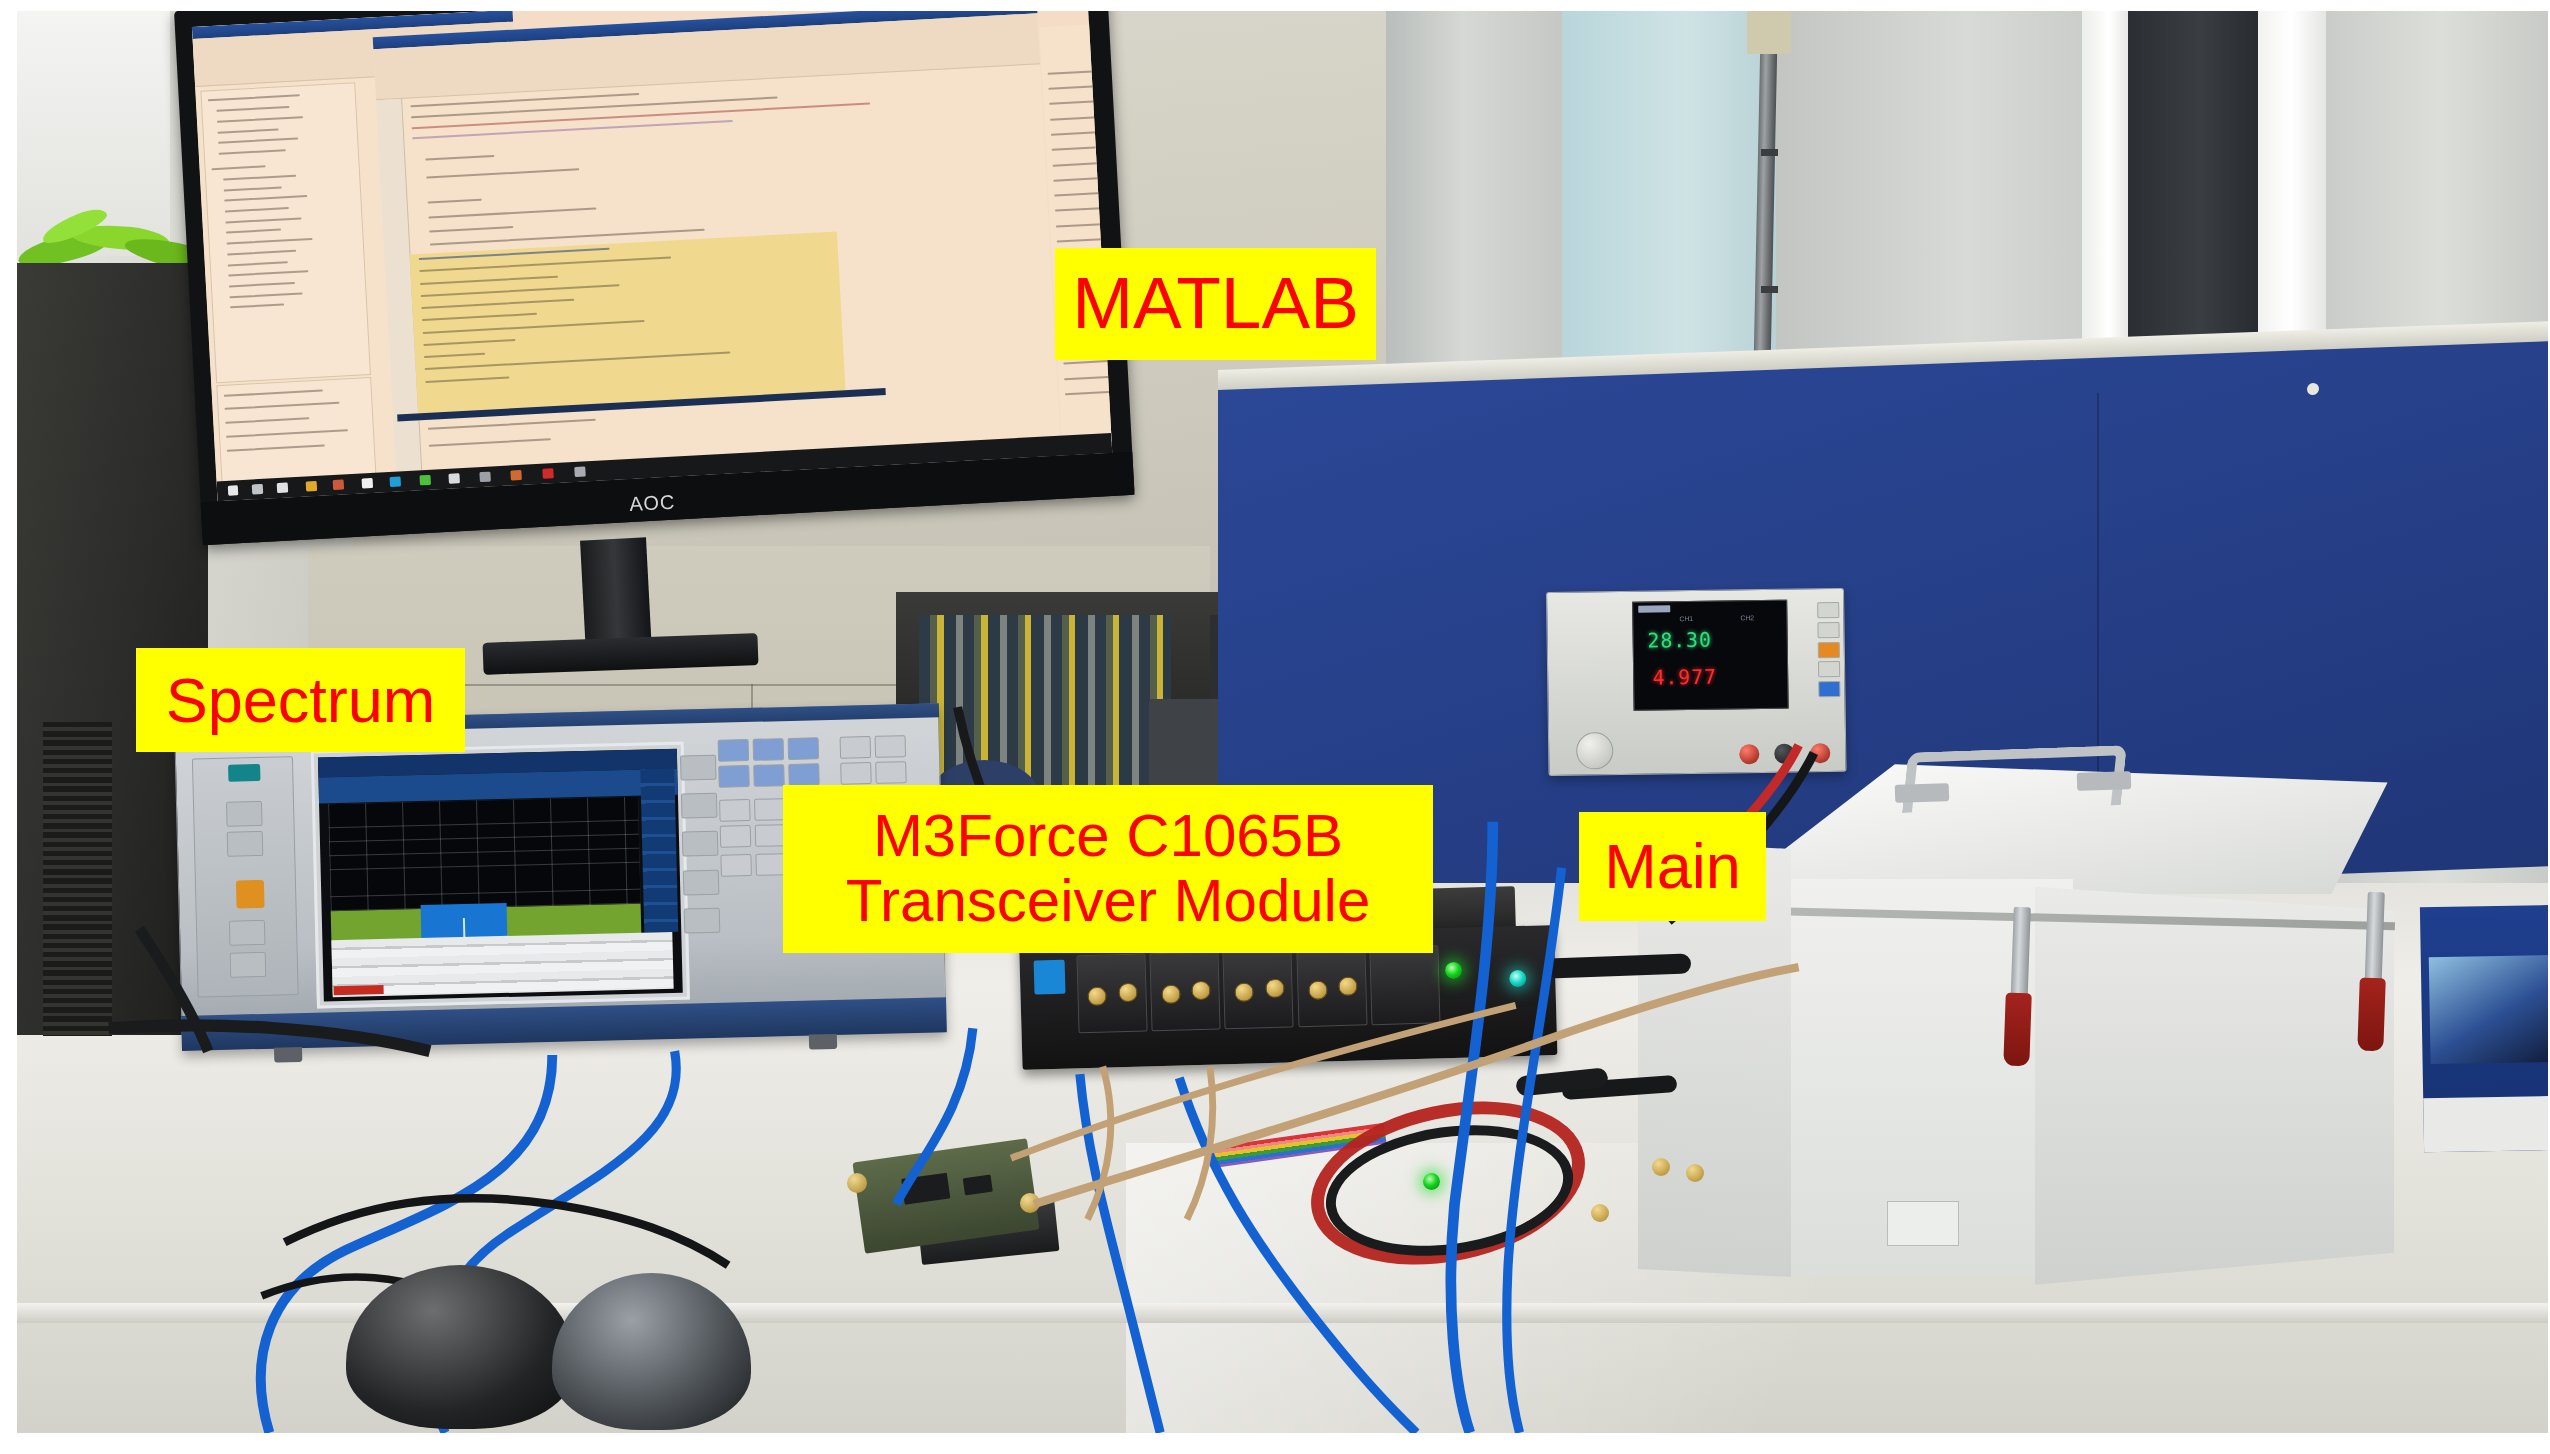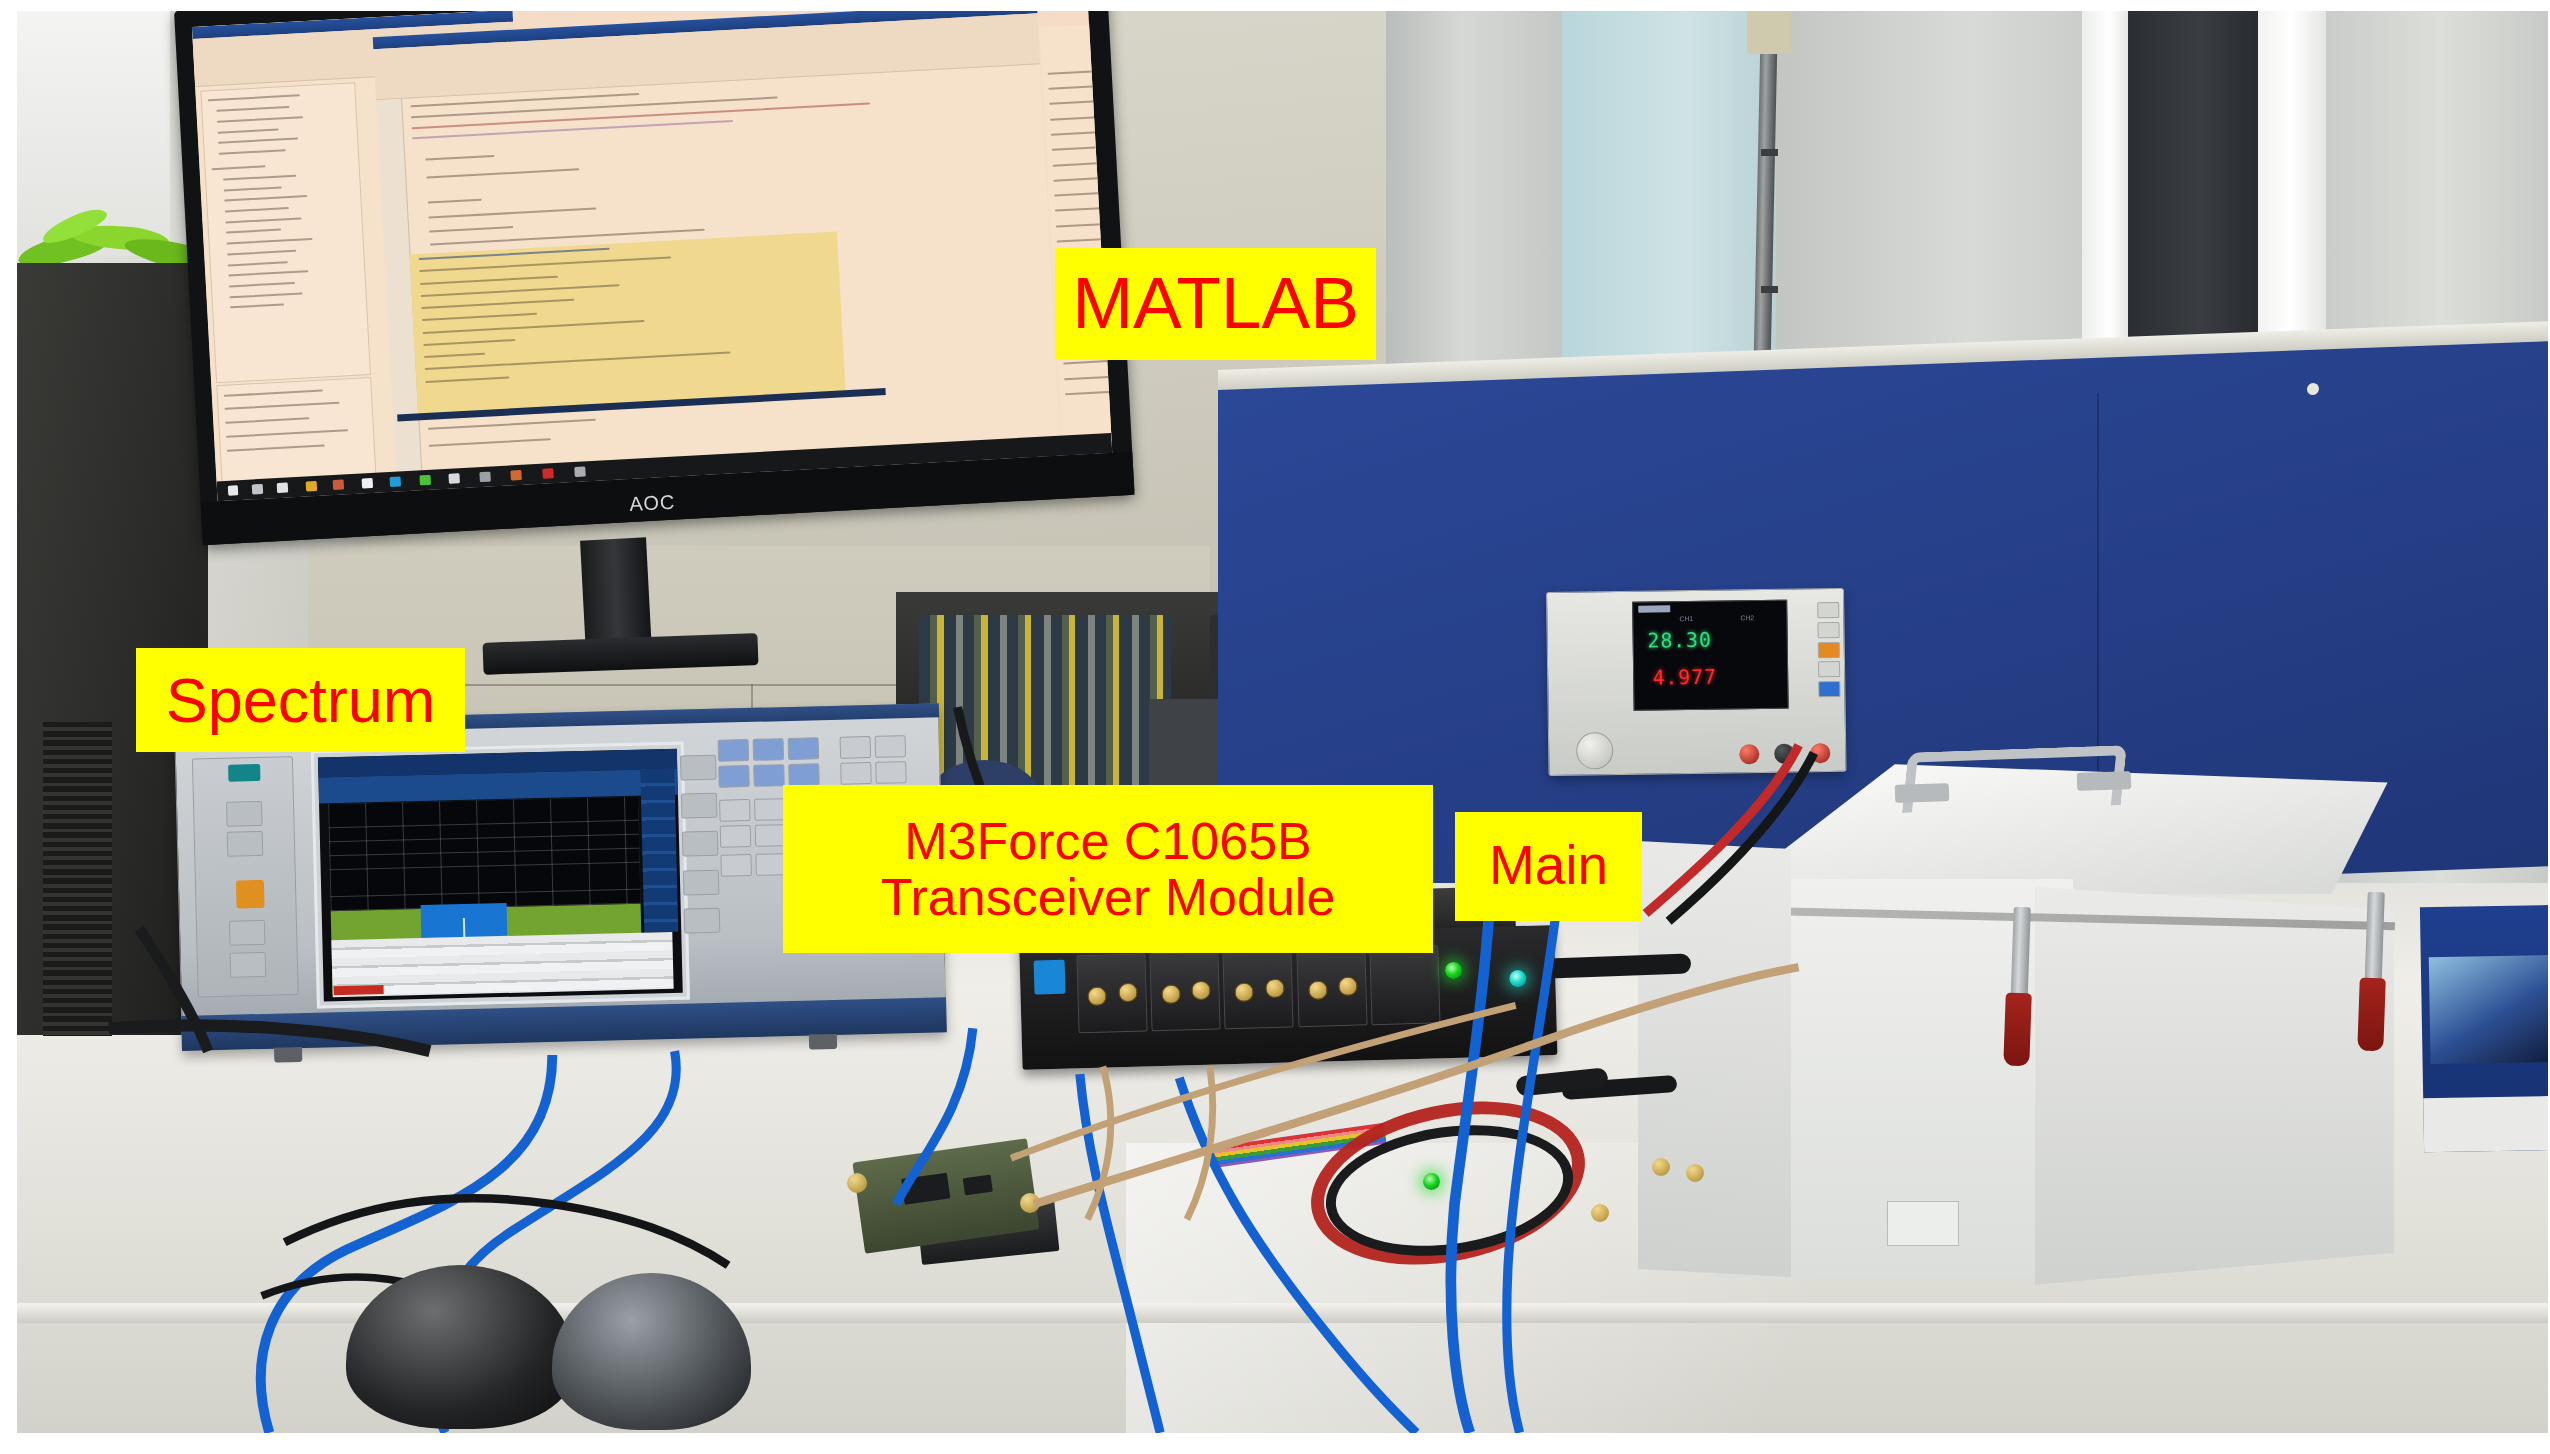--- a/index.html
+++ b/index.html
@@ -265,22 +265,22 @@
     font-weight:400;
     display:flex;
     align-items:center;
     justify-content:center;
     line-height:1.08;
     white-space:pre-line;
     text-align:center;
   }
   #lbl-matlab{left:1038px;top:237px;width:321px;height:112px;font-size:73px;}
   #lbl-spectrum{left:119px;top:637px;width:329px;height:104px;font-size:63px;}
-  #lbl-m3force{left:766px;top:774px;width:650px;height:168px;font-size:52px;}
-  #lbl-main{left:1438px;top:801px;width:187px;height:109px;font-size:55px;}
+  #lbl-m3force{left:766px;top:774px;width:650px;height:168px;font-size:60px;}
+  #lbl-main{left:1562px;top:801px;width:187px;height:109px;font-size:63px;}
   #lbl-aux{left:1737px;top:905px;width:190px;height:113px;font-size:63px;}
   #lbl-pa{left:667px;top:1214px;width:208px;height:107px;font-size:66px;}
 </style>
 </head>
 <body>
 
 <div id="stage">
   <div id="photo">
 
     <div class="bg-wall-left"></div>

